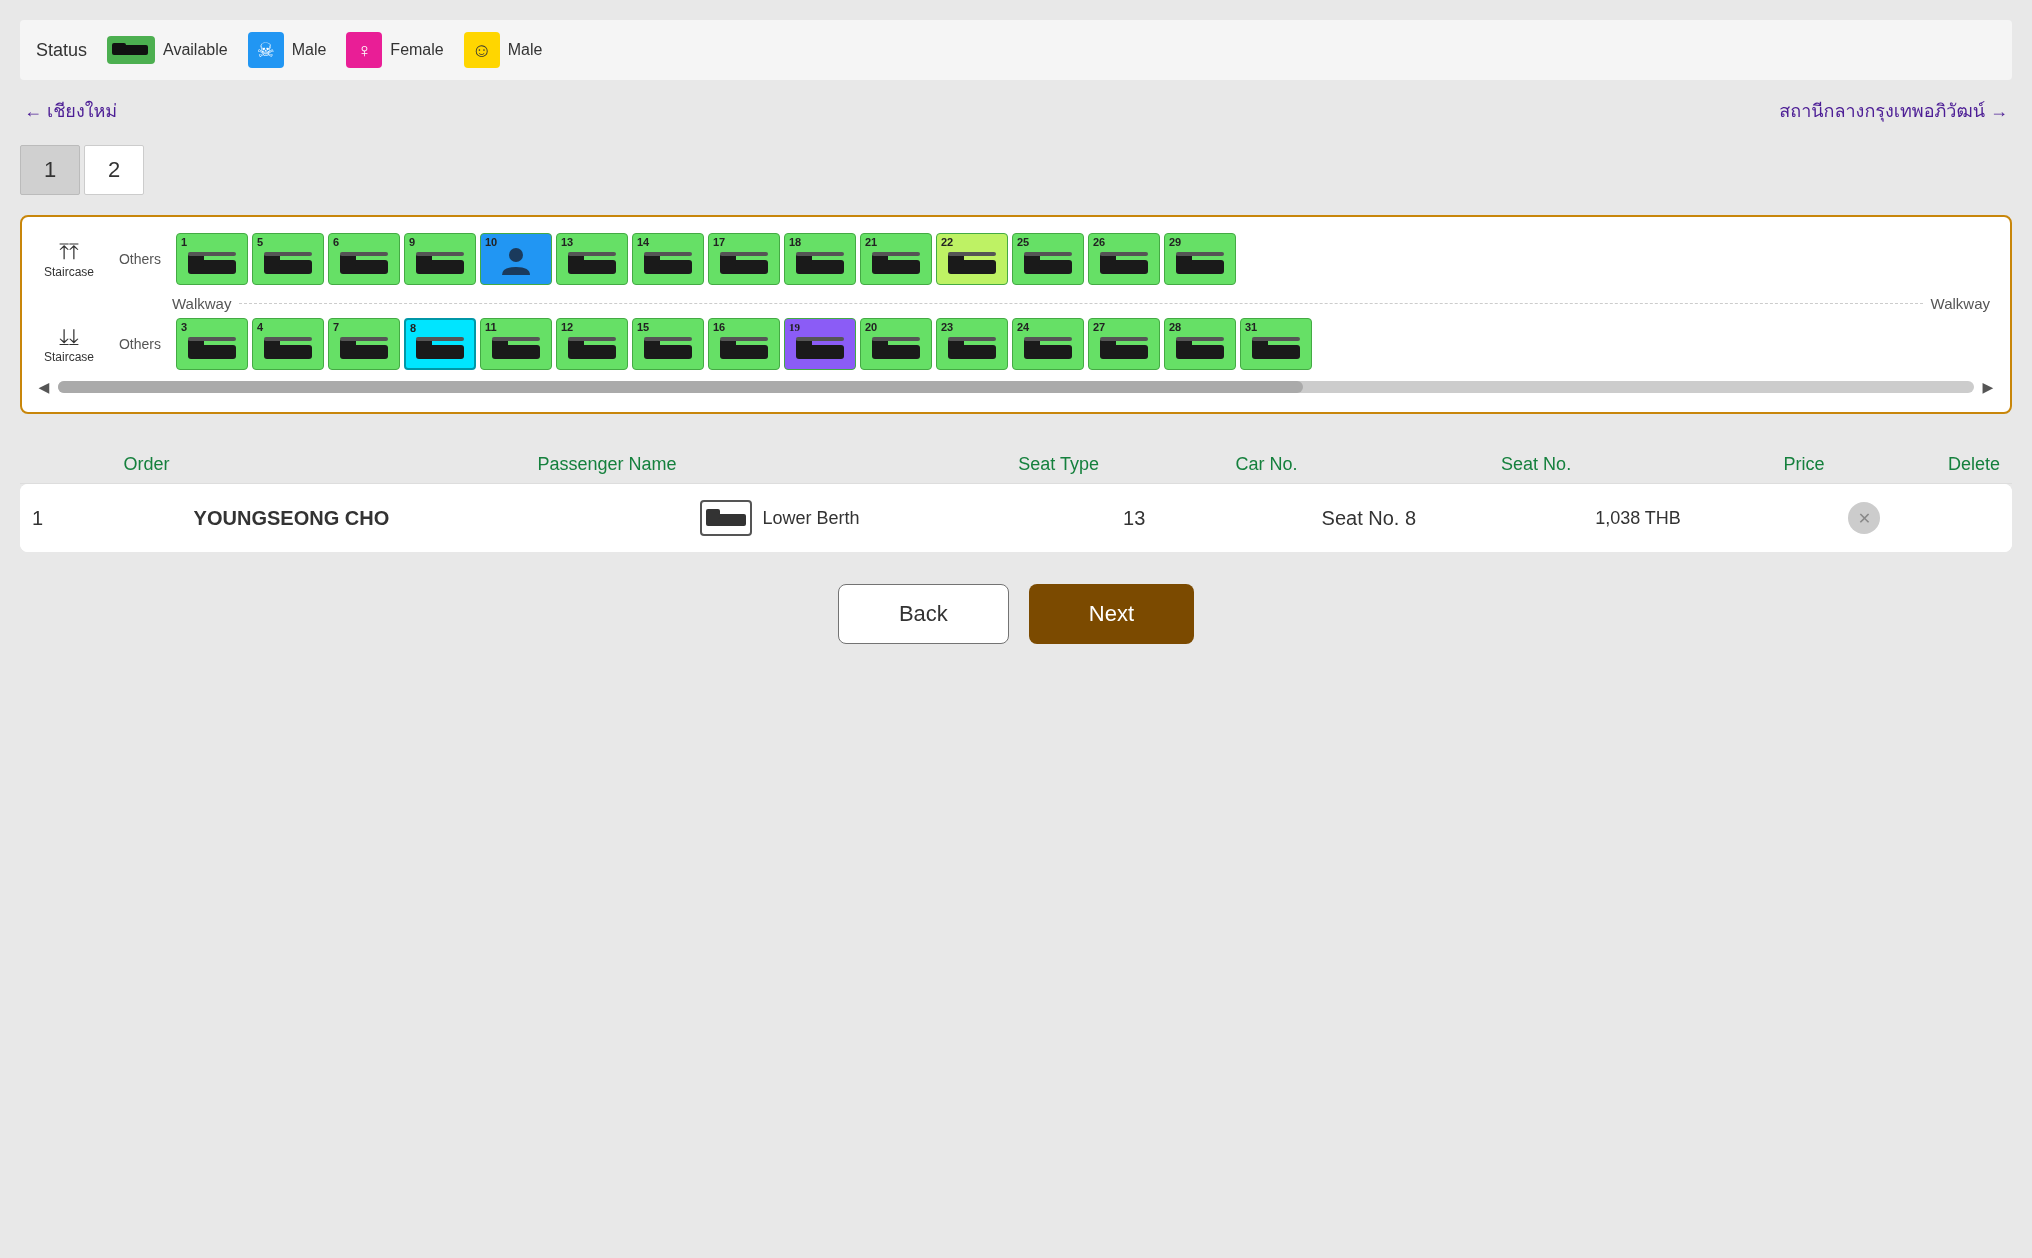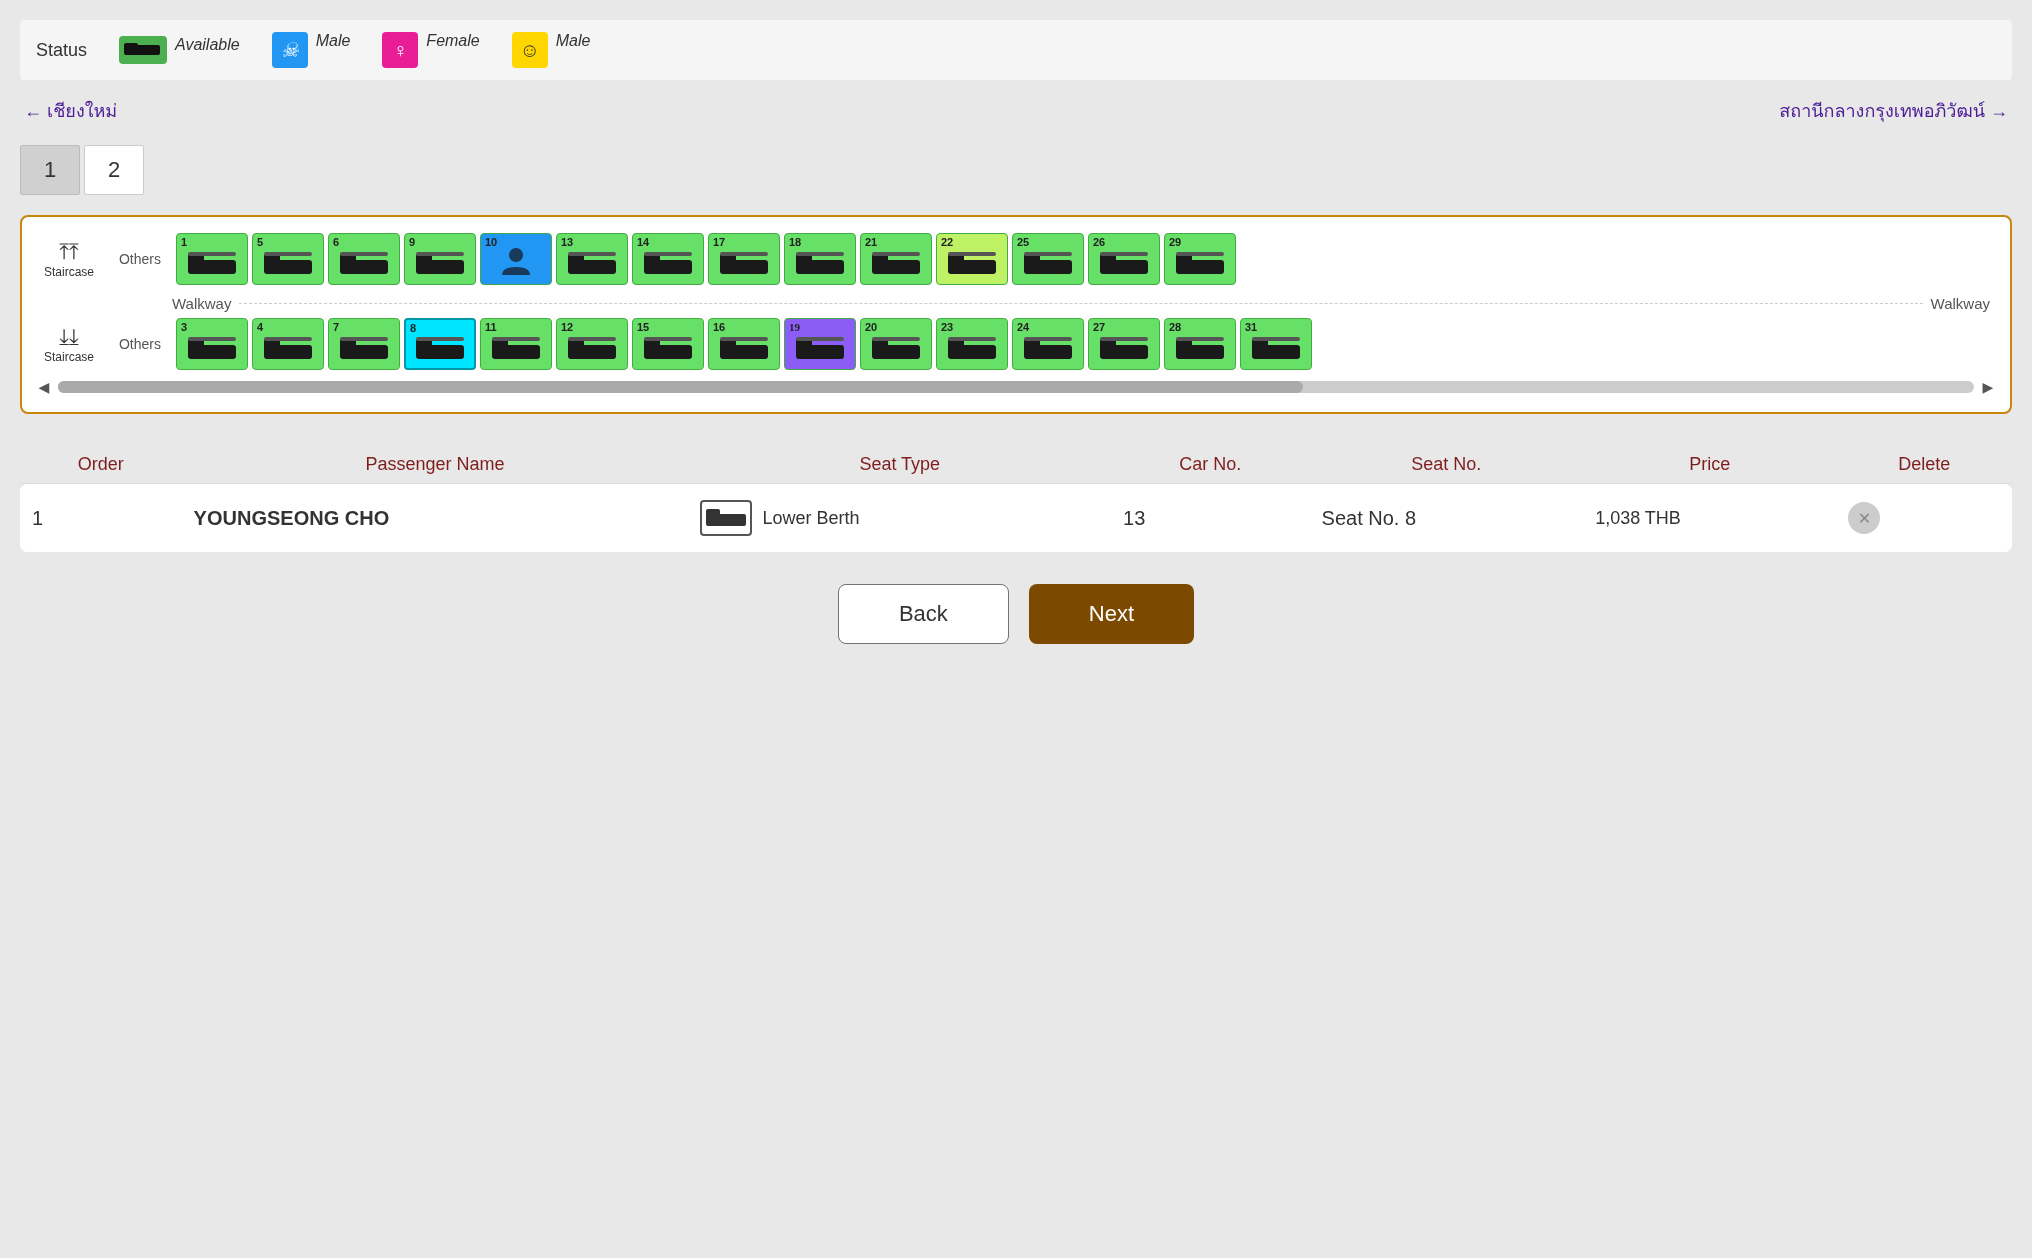--- a/index.html
+++ b/index.html
@@ -8,37 +8,36 @@
       background: #e8e8e8;
       min-height: 100vh;
       padding: 20px;
       color: #333;
     }
 
     
     .status-bar {
       display: flex;
       align-items: center;
-      gap: 32px;
+      gap: 20px;
       padding: 12px 16px;
       background: #f5f5f5;
       border-radius: 4px;
       margin-bottom: 16px;
       flex-wrap: wrap;
     }
     .status-bar .status-label {
       font-size: 18px;
       color: #333;
     }
     .status-item {
       display: flex;
-      align-items: flex-start;
+      align-items: center;
       gap: 8px;
       font-size: 16px;
-      font-style: italic;
     }
     .seat-icon-available {
       width: 48px;
       height: 28px;
       background: #4caf50;
       border-radius: 4px;
       display: flex;
       align-items: center;
       justify-content: center;
     }
@@ -226,25 +225,25 @@
       border-radius: 6px;
     }
 
     
     .booking-table {
       width: 100%;
       border-collapse: collapse;
       margin-bottom: 32px;
     }
     .booking-table th {
-      text-align: center;
+      text-align: right;
       padding: 8px 12px;
       font-size: 18px;
       font-weight: normal;
-      color: #7f1d1d;
+      color: #15803d;
       border-bottom: 1px solid #ddd;
     }
     .booking-table td {
       padding: 16px 12px;
       font-size: 18px;
       color: #333;
     }
     .booking-row {
       background: white;
       border-radius: 8px;

